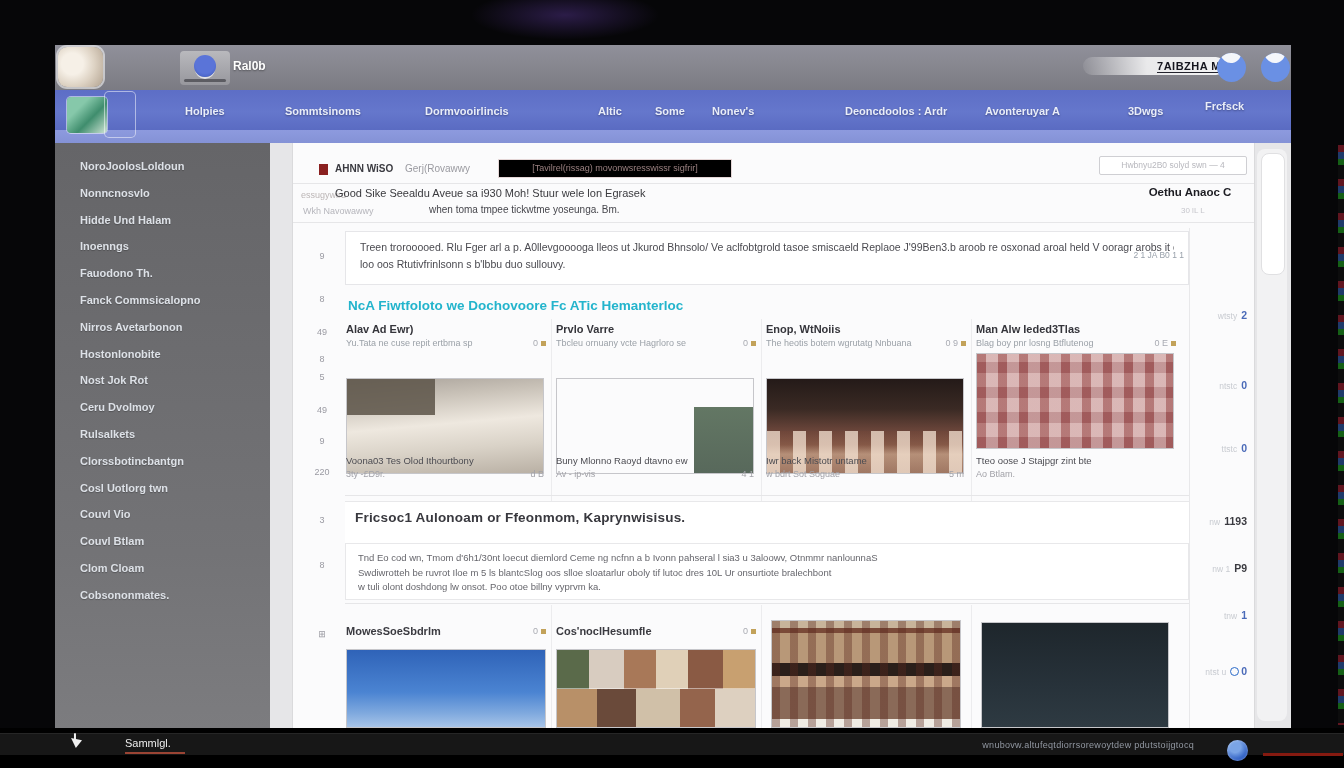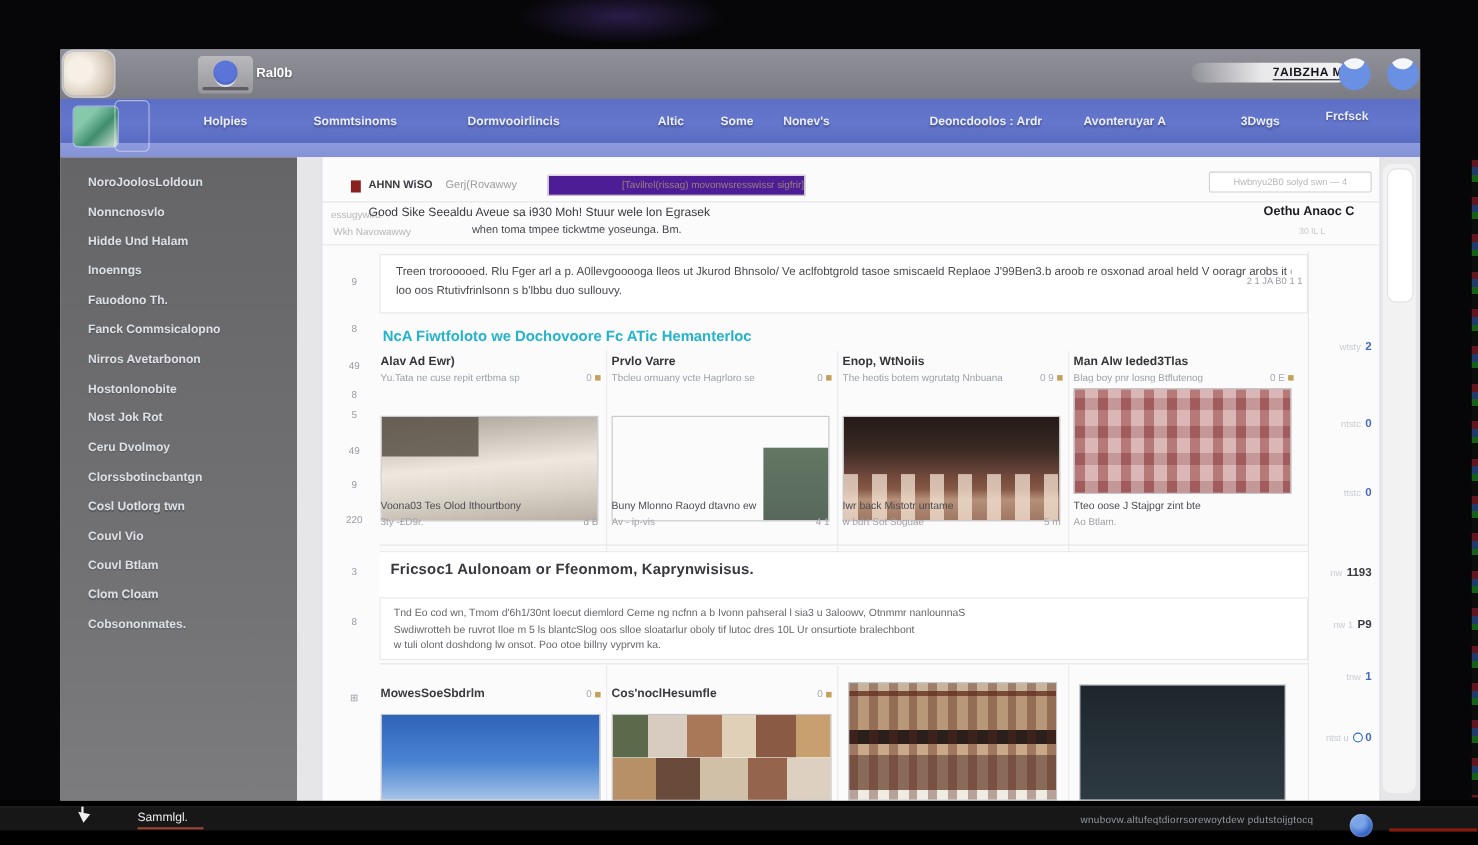--- a/index.html
+++ b/index.html
@@ -59,22 +59,22 @@
   .page{position:absolute;left:22px;top:0;width:961px;height:585px;background:#fbfbfc;
     border-left:1px solid #dadadc;border-right:1px solid #dadadc;overflow:hidden;}
   .rgutter{position:absolute;left:1005px;top:0;width:16px;height:585px;}
   .scroll-track{position:absolute;left:-18px;top:6px;width:30px;height:572px;background:#f2f2f3;border-radius:8px;}
   .scroll-thumb{position:absolute;left:4px;top:4px;width:22px;height:120px;background:#fff;border:1px solid #e0e0e2;border-radius:8px;}
   .hline{position:absolute;left:0;width:961px;height:1px;background:#e6e6e8;}
   
   .t-icon{position:absolute;left:26px;top:21px;width:9px;height:11px;background:#8a2020;}
   .t-user{position:absolute;left:42px;top:20px;font-size:10px;font-weight:bold;color:#3a3a40;}
   .t-meta{position:absolute;left:112px;top:20px;font-size:10px;color:#9a9aa0;}
-  .t-filter{position:absolute;left:205px;top:16px;width:232px;height:17px;border:1px solid #e4d6d6;background:#4c1d95;
-    font-size:9px;color:#9a8080;line-height:17px;text-align:right;overflow:hidden;white-space:nowrap;}
+  .t-filter{position:absolute;left:205px;top:16px;width:232px;height:17px;border:1px solid #e4d6d6;background:#000000;
+    font-size:9px;color:#9a8080;line-height:17px;text-align:center;overflow:hidden;white-space:nowrap;}
   .t-search{position:absolute;left:806px;top:13px;width:148px;height:19px;border:1px solid #cfcfd3;background:#fff;
     border-radius:2px;box-sizing:border-box;font-size:8.5px;color:#b8b8be;line-height:17px;text-align:center;
     overflow:hidden;white-space:nowrap;}
   .t-lead{position:absolute;left:8px;top:47px;font-size:9px;color:#bcb6b6;}
   .t-line2{position:absolute;left:42px;top:44px;font-size:11px;font-weight:500;color:#3a3a3e;white-space:nowrap;}
   .t-link{position:absolute;left:838px;top:43px;width:118px;font-size:11.5px;font-weight:bold;color:#1c1c22;
     cursor:pointer;white-space:nowrap;text-align:center;}
   .t-l3label{position:absolute;left:10px;top:63px;font-size:9px;color:#b6b6bc;text-align:center;}
   .t-line3{position:absolute;left:136px;top:61px;font-size:10px;color:#46464c;white-space:nowrap;}
   .t-l3right{position:absolute;left:888px;top:63px;font-size:8px;color:#c6c6cc;}
@@ -207,20 +207,21 @@
       <div class="side-item">NoroJoolosLoldoun</div>
       <div class="side-item">Nonncnosvlo</div>
       <div class="side-item">Hidde Und Halam</div>
       <div class="side-item">Inoenngs</div>
       <div class="side-item">Fauodono Th.</div>
       <div class="side-item">Fanck Commsicalopno</div>
       <div class="side-item">Nirros Avetarbonon</div>
       <div class="side-item">Hostonlonobite</div>
       <div class="side-item">Nost Jok Rot</div>
       <div class="side-item">Ceru Dvolmoy</div>
+      <div class="side-item">Rulsalkets</div>
       <div class="side-item">Clorssbotincbantgn</div>
       <div class="side-item">Cosl Uotlorg twn</div>
       <div class="side-item">Couvl Vio</div>
       <div class="side-item">Couvl Btlam</div>
       <div class="side-item">Clom Cloam</div>
       <div class="side-item">Cobsononmates.</div>
     </div>
 
     <div class="content">
       <div class="page">

